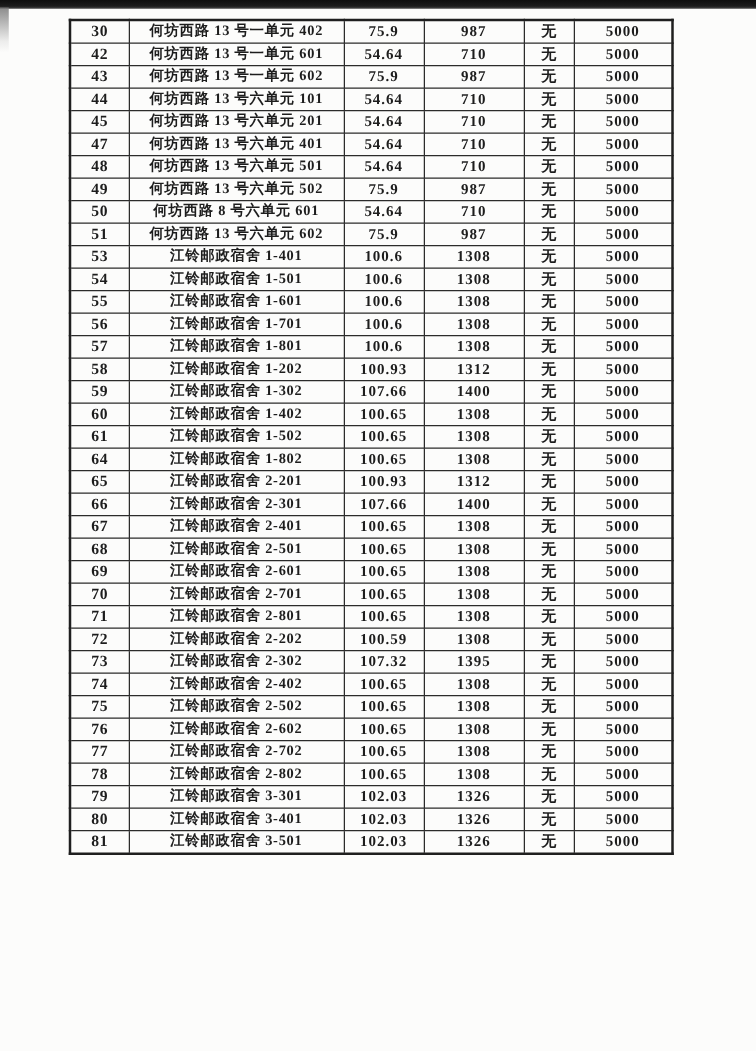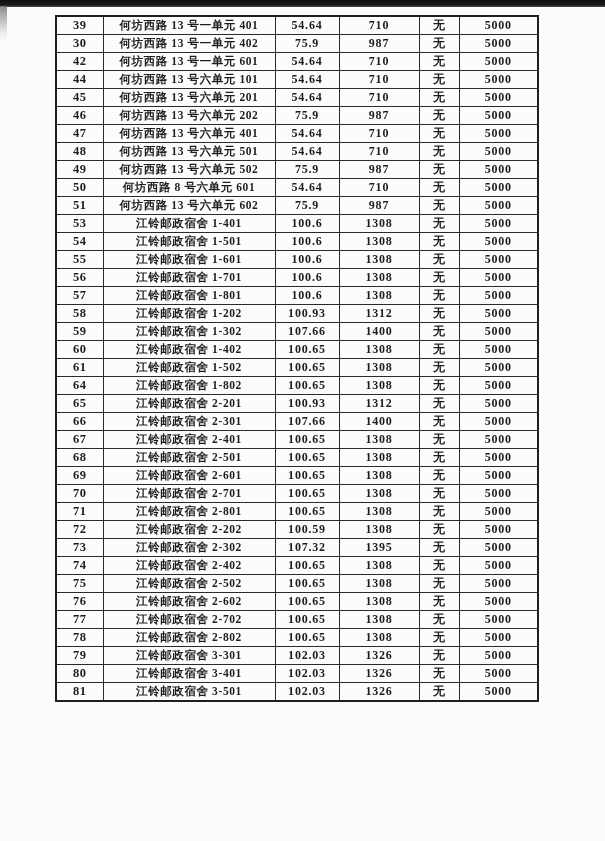--- a/index.html
+++ b/index.html
@@ -72,64 +72,56 @@
     <colgroup>
       <col style="width:47px">
       <col style="width:172px">
       <col style="width:64px">
       <col style="width:80px">
       <col style="width:40px">
       <col style="width:79px">
     </colgroup>
     <tbody>
         <tr>
-          <td class="c-no">39</td>
-          <td class="c-address">何坊西路 13 号一单元 401</td>
-          <td class="c-area">54.64</td>
-          <td class="c-price">710</td>
-          <td class="c-remark">无</td>
-          <td class="c-deposit">5000</td>
-        </tr>
-        <tr>
           <td class="c-no">30</td>
           <td class="c-address">何坊西路 13 号一单元 402</td>
           <td class="c-area">75.9</td>
           <td class="c-price">987</td>
           <td class="c-remark">无</td>
           <td class="c-deposit">5000</td>
         </tr>
         <tr>
           <td class="c-no">42</td>
           <td class="c-address">何坊西路 13 号一单元 601</td>
           <td class="c-area">54.64</td>
           <td class="c-price">710</td>
           <td class="c-remark">无</td>
           <td class="c-deposit">5000</td>
         </tr>
         <tr>
+          <td class="c-no">43</td>
+          <td class="c-address">何坊西路 13 号一单元 602</td>
+          <td class="c-area">75.9</td>
+          <td class="c-price">987</td>
+          <td class="c-remark">无</td>
+          <td class="c-deposit">5000</td>
+        </tr>
+        <tr>
           <td class="c-no">44</td>
           <td class="c-address">何坊西路 13 号六单元 101</td>
           <td class="c-area">54.64</td>
           <td class="c-price">710</td>
           <td class="c-remark">无</td>
           <td class="c-deposit">5000</td>
         </tr>
         <tr>
           <td class="c-no">45</td>
           <td class="c-address">何坊西路 13 号六单元 201</td>
           <td class="c-area">54.64</td>
           <td class="c-price">710</td>
-          <td class="c-remark">无</td>
-          <td class="c-deposit">5000</td>
-        </tr>
-        <tr>
-          <td class="c-no">46</td>
-          <td class="c-address">何坊西路 13 号六单元 202</td>
-          <td class="c-area">75.9</td>
-          <td class="c-price">987</td>
           <td class="c-remark">无</td>
           <td class="c-deposit">5000</td>
         </tr>
         <tr>
           <td class="c-no">47</td>
           <td class="c-address">何坊西路 13 号六单元 401</td>
           <td class="c-area">54.64</td>
           <td class="c-price">710</td>
           <td class="c-remark">无</td>
           <td class="c-deposit">5000</td>

